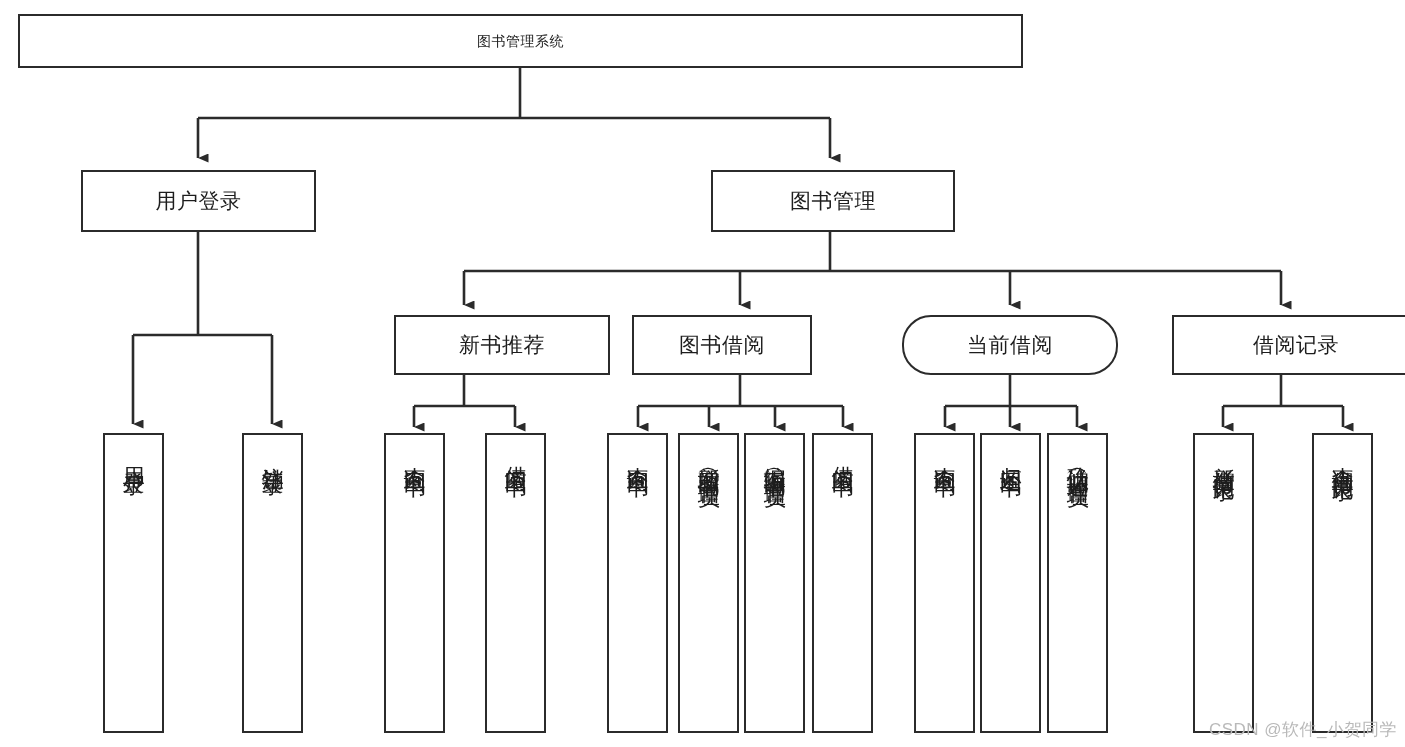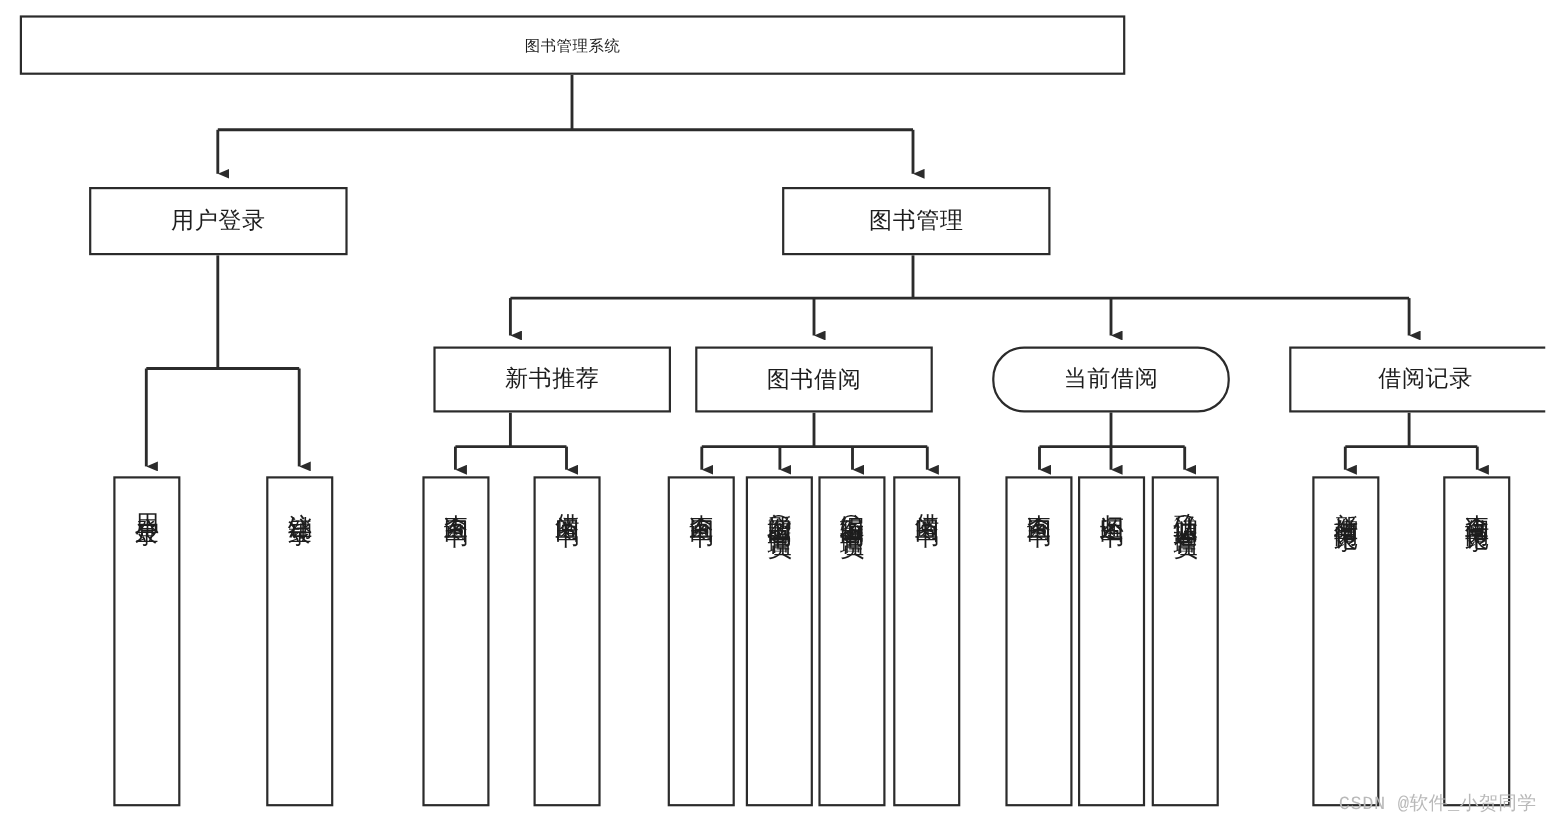--- a/index.html
+++ b/index.html
@@ -64,21 +64,20 @@
     white-space: nowrap;
   }
   .watermark {
     position: absolute;
     right: 8px;
     bottom: 6px;
     font-size: 17px;
     color: #b9b9b9;
     white-space: nowrap;
     letter-spacing: 0.5px;
-    font-family: Liberation Mono, monospace;
   }
 </style>
 </head>
 <body>
 
 <div id="canvas">
 
   <svg class="wires" viewBox="0 0 1405 747" xmlns="http://www.w3.org/2000/svg">
     <defs>
       <marker id="arr" markerWidth="9" markerHeight="11" refX="4.5" refY="10.5" orient="auto" markerUnits="userSpaceOnUse">
@@ -136,21 +135,21 @@
   <div class="node horiz" style="left:81px; top:170px; width:235px; height:62px;">
     <span class="lbl">用户登录</span>
   </div>
   <div class="node horiz" style="left:711px; top:170px; width:244px; height:62px;">
     <span class="lbl">图书管理</span>
   </div>
 
   <div class="node horiz" style="left:362px; top:315px; width:216px; height:60px;margin-left:32px;">
     <span class="lbl">新书推荐</span>
   </div>
-  <div class="node horiz" style="left:632px; top:315px; width:216px; height:60px;font-family:Liberation Serif, serif;">
+  <div class="node horiz" style="left:632px; top:315px; width:180px; height:60px;">
     <span class="lbl">图书借阅</span>
   </div>
   <div class="node horiz" style="left:902px; top:315px; width:216px; height:60px;border-radius:29px;">
     <span class="lbl">当前借阅</span>
   </div>
   <div class="node horiz" style="left:1172px; top:315px; width:248px; height:60px;">
     <span class="lbl">借阅记录</span>
   </div>
 
   <div class="node vert" style="left:103px; top:433px; width:61px; height:300px;">

